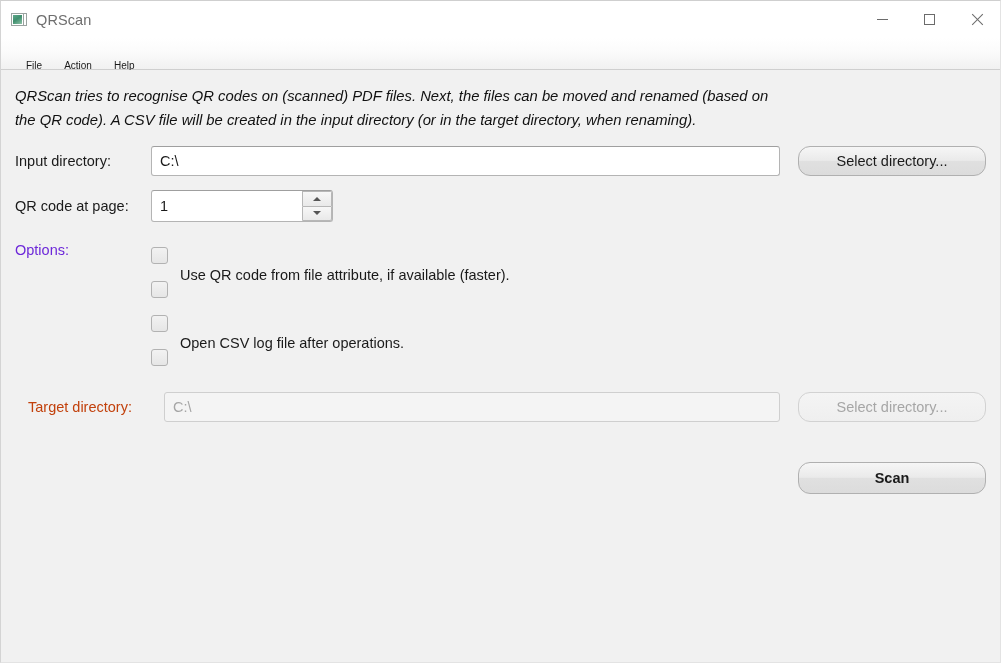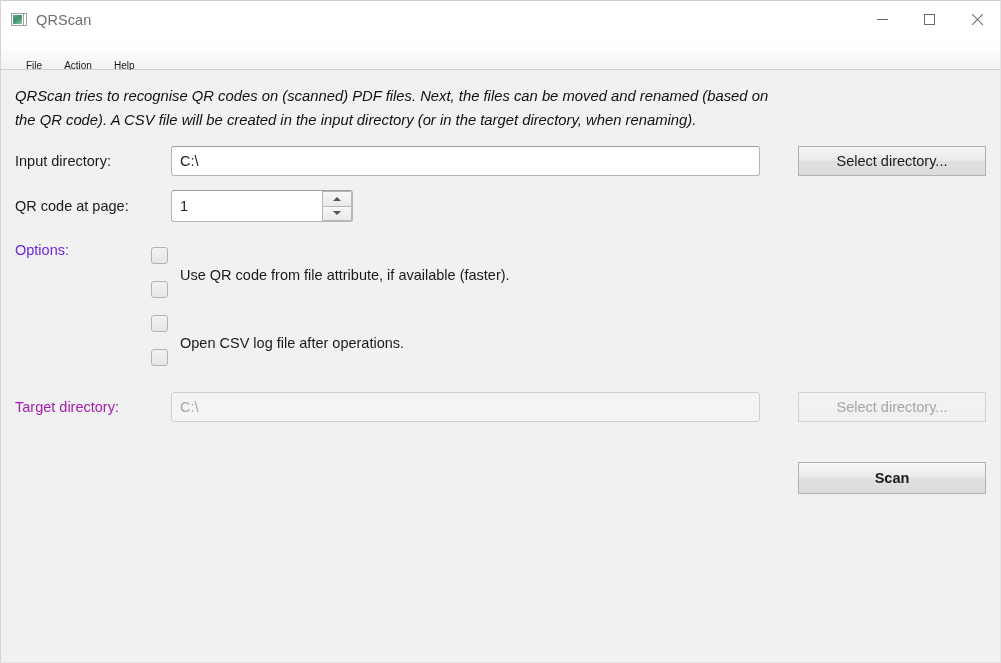--- a/index.html
+++ b/index.html
@@ -168,30 +168,29 @@
     line-height: 24px;
     color: #111111;
     max-width: 770px;
   }
 
   
   .form-row {
     display: flex;
     align-items: center;
     margin-top: 14px;
-    gap: 20px;
   }
   .row-label {
     width: 136px;
     min-width: 136px;
     font-size: 14.5px;
     color: #1a1a1a;
     white-space: nowrap;
   }
-  .row-label.disabled { color: #a21caf; }
+  .row-label.disabled { color: #c2410c; margin-left: 13px; }
 
   .text-input {
     flex: 1;
     height: 30px;
     box-sizing: border-box;
     background: #ffffff;
     border: 1px solid #b4b4b4;
     border-top-color: #9f9f9f;
     border-radius: 3px;
     font-family: "Liberation Sans", sans-serif;
@@ -207,21 +206,21 @@
     color: #a6a6a6;
   }
 
   .btn {
     width: 188px;
     height: 30px;
     margin-left: 18px;
     box-sizing: border-box;
     background: linear-gradient(to bottom, #f6f6f6 0%, #eaeaea 48%, #e0e0e0 50%, #dcdcdc 100%);
     border: 1px solid #b0b0b0;
-    border-radius: 0;
+    border-radius: 12px;
     font-family: "Liberation Sans", sans-serif;
     font-size: 14.5px;
     color: #1a1a1a;
     cursor: default;
     padding: 4px;
     white-space: nowrap;
   }
   .btn.disabled {
     color: #a6a6a6;
     background: linear-gradient(to bottom, #f4f4f4 0%, #efefef 100%);

